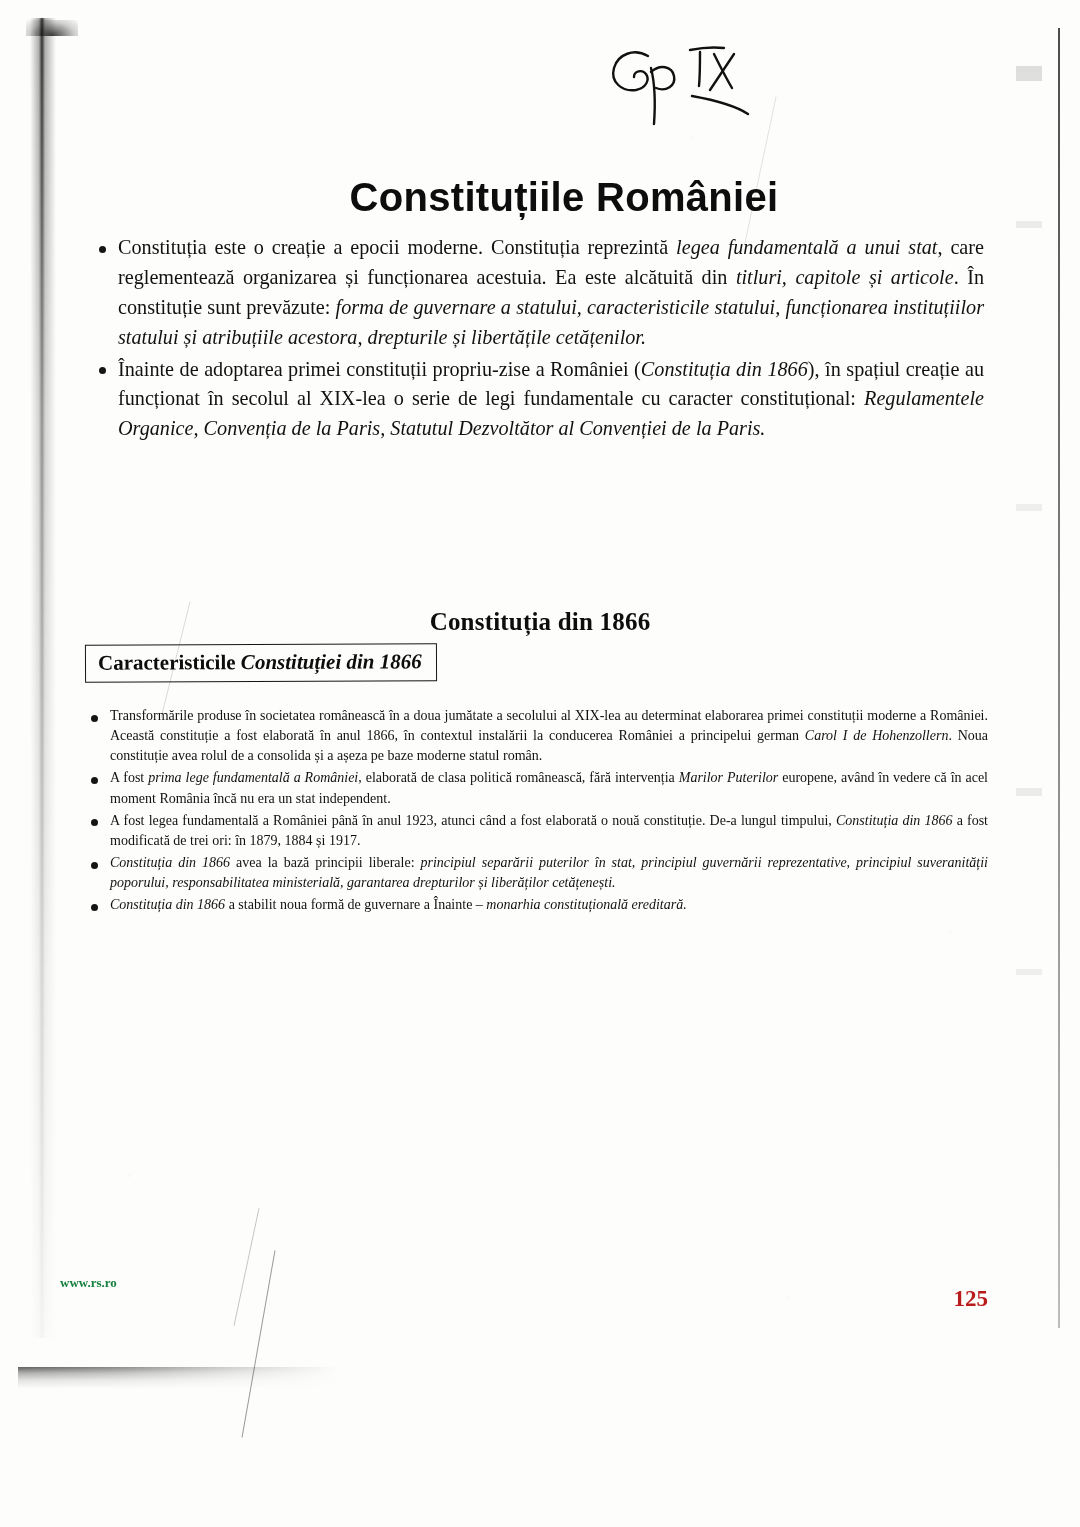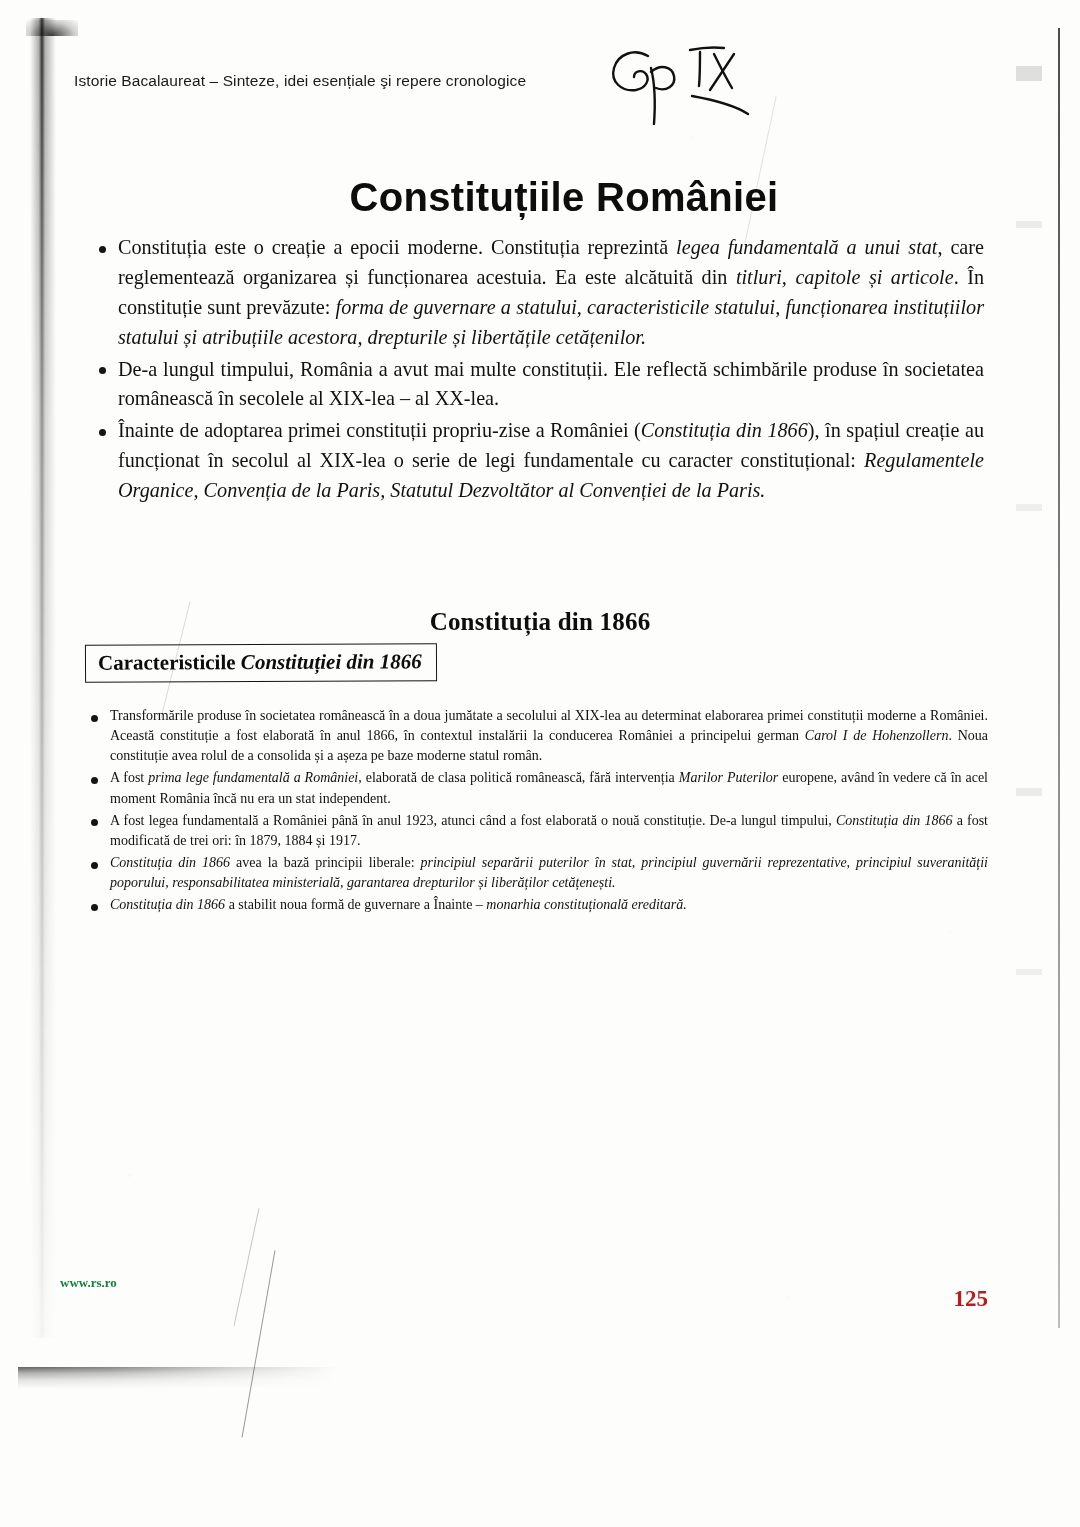--- a/index.html
+++ b/index.html
@@ -254,41 +254,39 @@
   <div class="spine-cap"></div>
   <div class="right-rule"></div>
   <div class="right-edge-marks"></div>
   <div class="bottom-shadow"></div>
   <div class="pencil-streak pencil-a"></div>
   <div class="pencil-streak pencil-b"></div>
   <div class="pencil-streak pencil-c"></div>
   <div class="pencil-streak pencil-d"></div>
   <div class="scan-noise"></div>
 
-  <div class="running-head">Istorie Bacalaureat – Sinteze, idei esențiale şi repere cronologice</div>
 
   <div class="handwriting" title="Cap IX">
     <svg width="190" height="100" viewBox="0 0 190 100" fill="none" stroke="#111" stroke-width="2.4" stroke-linecap="round" stroke-linejoin="round">
       <path d="M52 22 C38 14, 22 20, 18 34 C14 48, 26 58, 40 56 C50 54, 54 46, 50 40 C46 35, 38 37, 38 43"></path>
       <path d="M55 34 C58 46, 60 62, 58 90"></path>
       <path d="M55 38 C64 30, 76 32, 78 42 C80 52, 70 58, 60 54"></path>
       <path d="M94 16 C104 14, 118 13, 128 14"></path>
       <path d="M104 18 C104 30, 104 42, 103 52"></path>
       <path d="M118 20 C124 32, 130 44, 136 54"></path>
       <path d="M138 20 C130 32, 122 44, 114 56"></path>
       <path d="M96 62 C118 66, 140 72, 152 80"></path>
     </svg>
   </div>
 
   <h1 class="doc-title">Constituțiile României</h1>
 
   <div class="intro-list">
     <ul class="bullets">
       <li><span>Constituția este o creație a epocii moderne. Constituția reprezintă </span><em>legea fundamentală a unui stat</em><span>, care reglementează organizarea și funcționarea acestuia. Ea este alcătuită din </span><em>titluri, capitole și articole</em><span>. În constituție sunt prevăzute: </span><em>forma de guvernare a statului, caracteristicile statului, funcționarea instituțiilor statului și atribuțiile acestora, drepturile și libertățile cetățenilor.</em></li>
-      <li><span>De-a lungul timpului, România a avut mai multe constituții. Ele reflectă schimbările produse în societatea românească în secolele al XIX-lea – al XX-lea.</span></li>
       <li><span>Înainte de adoptarea primei constituții propriu-zise a României (</span><em>Constituția din 1866</em><span>), în spațiul creație au funcționat în secolul al XIX-lea o serie de legi fundamentale cu caracter constituțional: </span><em>Regulamentele Organice, Convenția de la Paris, Statutul Dezvoltător al Convenției de la Paris.</em></li>
     </ul>
   </div>
 
   <h2 class="section-title">Constituția din 1866</h2>
 
   <div class="subheading-box">
     <span>Caracteristicile </span><em>Constituției din 1866</em>
   </div>
 

